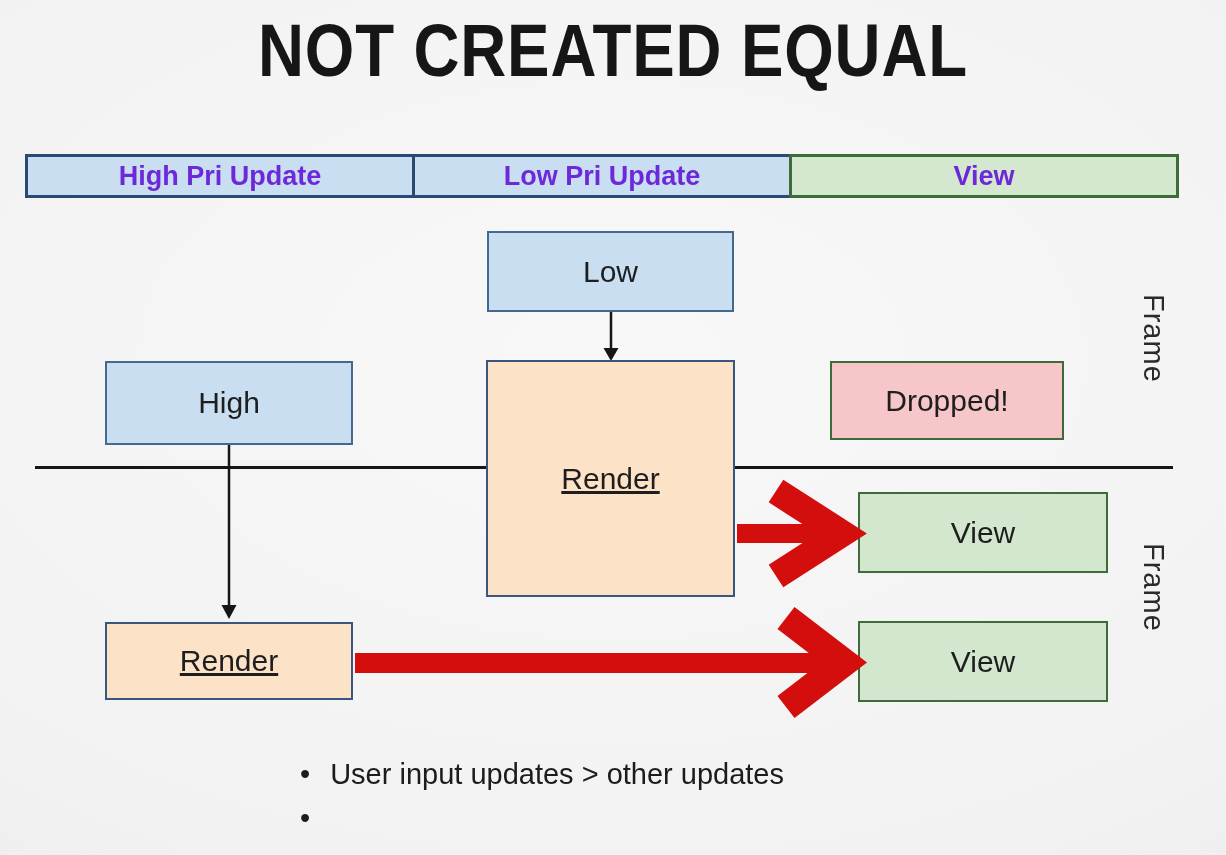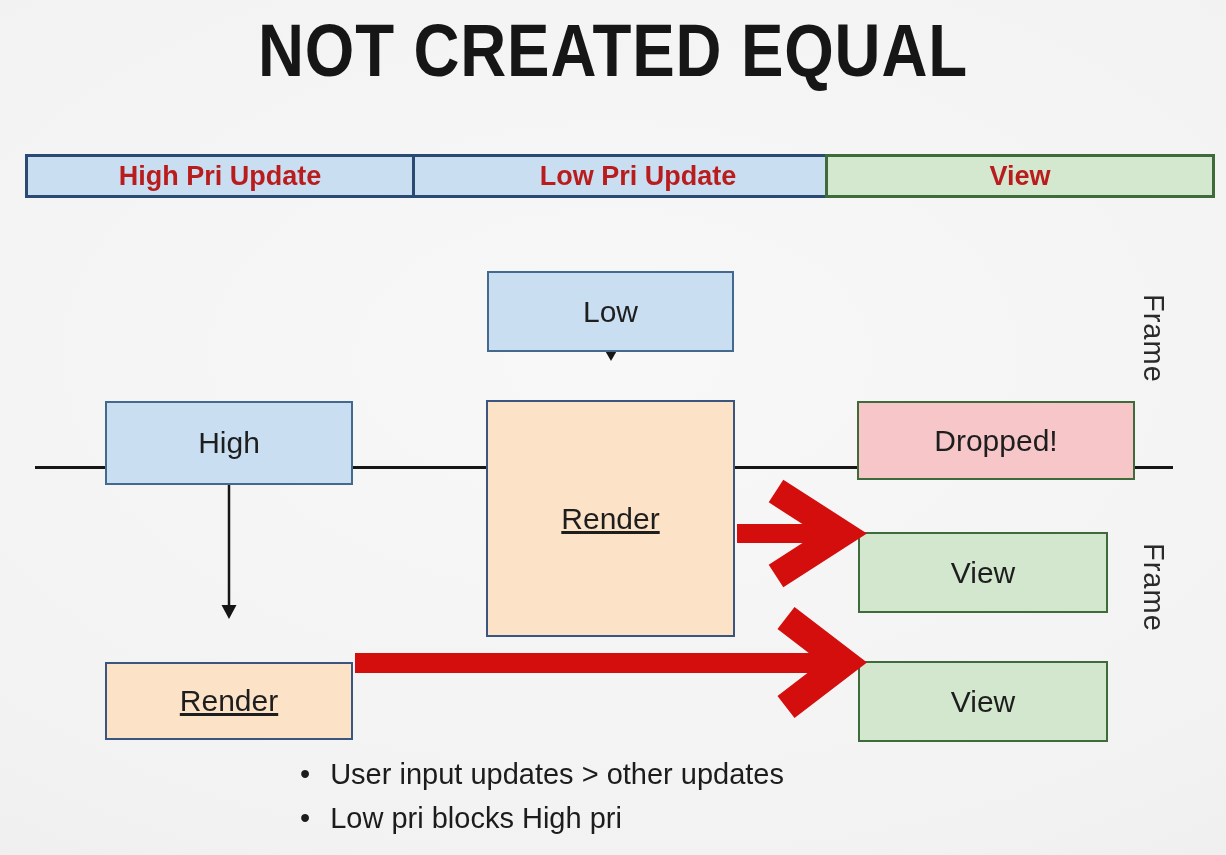--- a/index.html
+++ b/index.html
@@ -17,40 +17,40 @@
     text-align: center;
     font-size: 74px; font-weight: bold; letter-spacing: 1px;
     color: #161616;
     transform: scaleX(0.86); transform-origin: 50% 0;
     white-space: nowrap;
   }
   
   .legend { position: absolute; left: 25px; top: 154px; height: 44px; display: flex; }
   .legend .cell {
     height: 38px; display: flex; align-items: center; justify-content: center;
-    font-weight: bold; font-size: 27px; color: #b91c1c;
+    font-weight: bold; font-size: 27px; color: #6d28d9;
   }
   .cell.update { background: #c9def1; border: 3px solid #2b4a73; }
   .cell.view-kind { background: #d4e8cf; border: 3px solid #3e6b39; }
   .cell.c0 { width: 384px; }
-  .cell.c1 { width: 374px; margin-left: -3px; padding-left: 36px; }
+  .cell.c1 { width: 374px; margin-left: -3px; }
   .cell.c2 { width: 384px; margin-left: -3px; }
   
   .box {
     position: absolute; display: flex; align-items: center; justify-content: center;
-    font-size: 30px; color: #1e1e1e; box-sizing: border-box; margin-top: 40px;
+    font-size: 30px; color: #1e1e1e; box-sizing: border-box;
   }
   .box.update-box { background: #c9def1; border: 2px solid #44698f; }
   .box.render-box { background: #fce3c8; border: 2px solid #3a5680; text-decoration: underline; }
   .box.view-box   { background: #d2e7cd; border: 2px solid #3e6b39; }
   .box.dropped-box{ background: #f6c6c8; border: 2px solid #3e6b39; }
   .box-low        { left: 487px; top: 231px; width: 247px; height: 81px; }
   .box-high       { left: 105px; top: 361px; width: 248px; height: 84px; }
   .box-render-main{ left: 486px; top: 360px; width: 249px; height: 237px; }
-  .box-dropped    { left: 857px; top: 361px; width: 278px; height: 79px; }
+  .box-dropped    { left: 830px; top: 361px; width: 234px; height: 79px; }
   .box-view-1     { left: 858px; top: 492px; width: 250px; height: 81px; }
   .box-render-2   { left: 105px; top: 622px; width: 248px; height: 78px; }
   .box-view-2     { left: 858px; top: 621px; width: 250px; height: 81px; }
   svg.layer { position: absolute; left: 0; top: 0; pointer-events: none; }
   .under { z-index: 0; }
   .over { z-index: 4; }
   .box { z-index: 2; }
   
   .frame-label {
     position: absolute; left: 1136px; width: 34px;
@@ -133,17 +133,16 @@
   <div class="frame-label frame-1">Frame</div>
   <div class="frame-label frame-2">Frame</div>
 
   <div class="bullets">
     <div class="bullet-line">
       <span class="bullet-dot">•</span>
       <span>User input updates &gt; other updates</span>
     </div>
     <div class="bullet-line">
       <span class="bullet-dot">•</span>
-      <span>Low pri blocks High pri</span>
     </div>
   </div>
 
 </div>
 
 </body></html>

